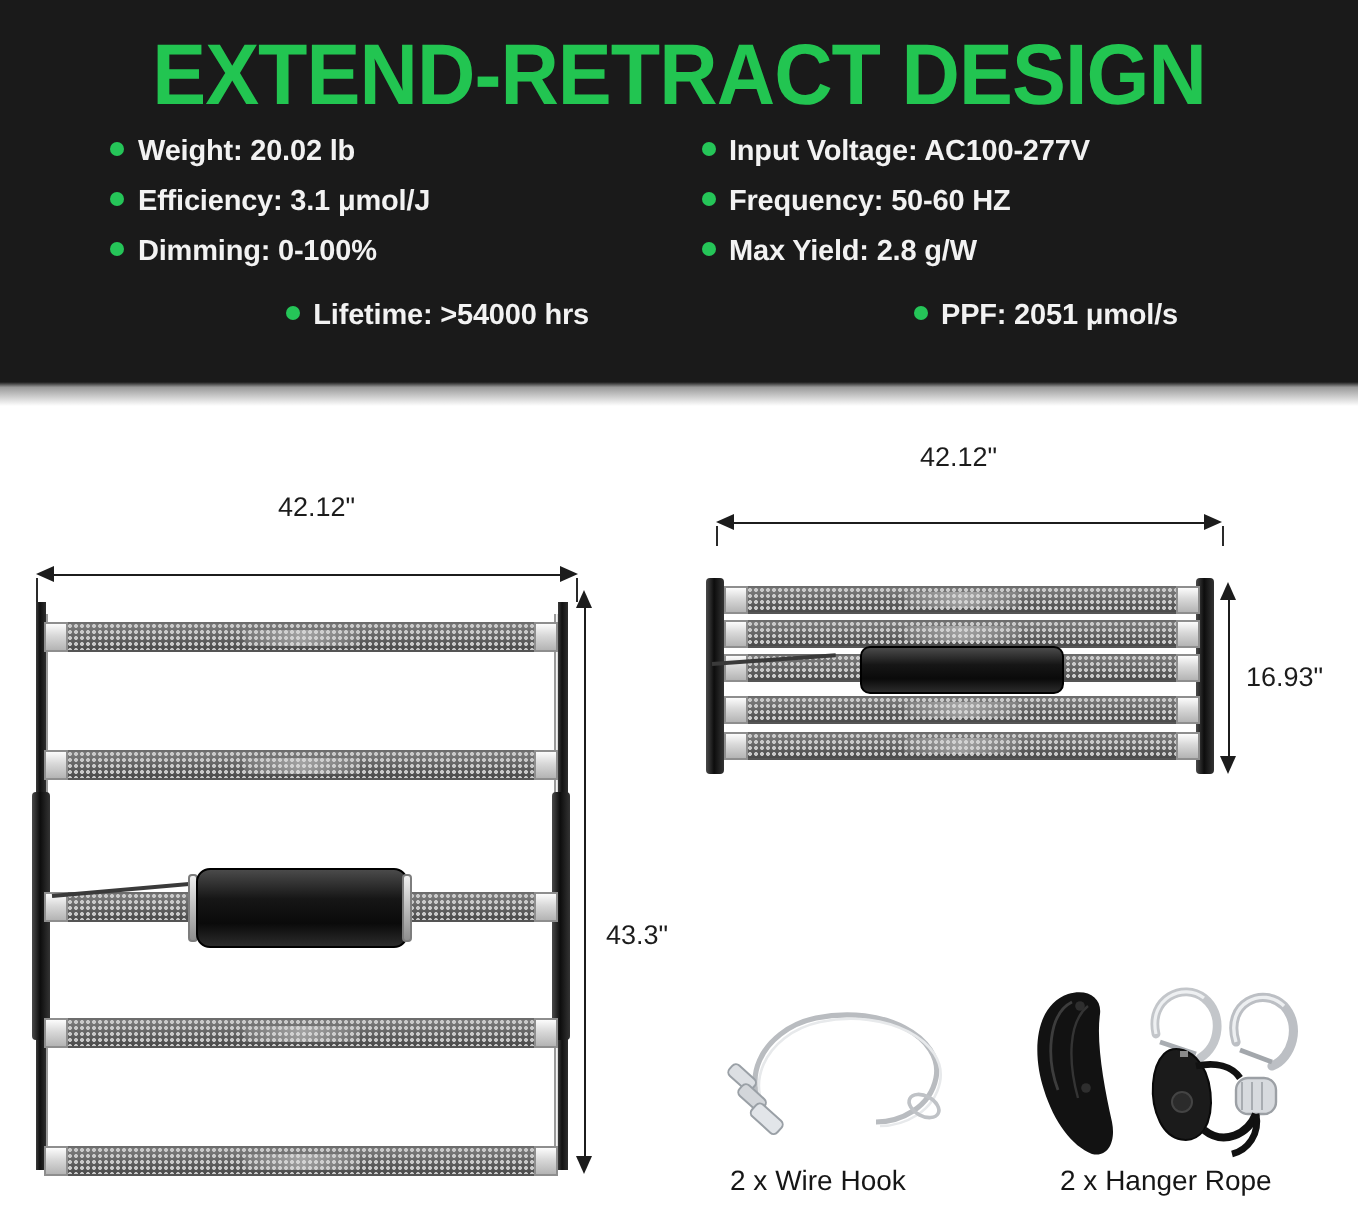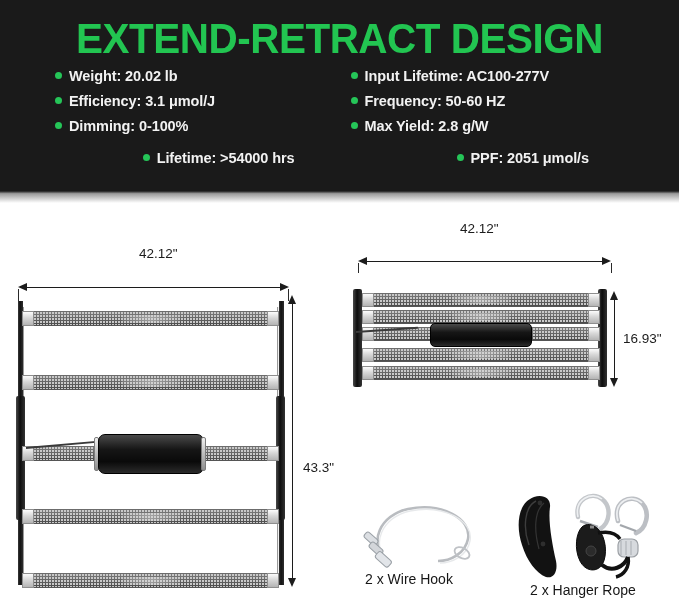--- a/index.html
+++ b/index.html
@@ -164,21 +164,21 @@
       <span>Dimming: 0-100%</span>
     </div>
     <div class="spec-item gap">
       <span class="bullet"></span>
       <span>Lifetime: &gt;54000 hrs</span>
     </div>
   </div>
   <div class="spec-col right">
     <div class="spec-item">
       <span class="bullet"></span>
-      <span>Input Lifetime: AC100-277V</span>
+      <span>Input Voltage: AC100-277V</span>
     </div>
     <div class="spec-item">
       <span class="bullet"></span>
       <span>Frequency: 50-60 HZ</span>
     </div>
     <div class="spec-item">
       <span class="bullet"></span>
       <span>Max Yield: 2.8 g/W</span>
     </div>
     <div class="spec-item gap">
@@ -335,21 +335,21 @@
       <path d="M38,70 C20,54 32,26 60,20 C94,13 124,30 120,50 C117,65 102,72 90,72" fill="none" stroke="#e7e9eb" stroke-width="1.3"></path>
       <path d="M36,68 C26,62 22,54 24,46" fill="none" stroke="#c6c9cd" stroke-width="2.2"></path>
       <ellipse cx="112" cy="62" rx="8" ry="5" fill="none" stroke="#bfc2c6" stroke-width="1.8" transform="rotate(28 112 62)"></ellipse>
       <g stroke="#9aa0a6" stroke-width="1">
         <rect x="14" y="44" width="15" height="7" rx="2.5" fill="#dcdfe3" transform="rotate(42 21 47)"></rect>
         <rect x="19" y="54" width="15" height="7" rx="2.5" fill="#d3d6da" transform="rotate(42 26 57)"></rect>
         <rect x="25" y="64" width="17" height="8" rx="2.5" fill="#e2e5e9" transform="rotate(42 33 68)"></rect>
       </g>
     </svg>
 
-    <div class="acc-label" style="left:365px; top:368px;">2 x Wire Hook</div>
+    <div class="acc-label" style="left:365px; top:379px;">2 x Wire Hook</div>
 
     <svg width="150" height="95" viewBox="0 0 150 95" style="position:absolute; left:512px; top:284px;">
 
       <path d="M22,10 C5,16 4,40 10,58 C15,74 24,86 34,90 C42,92 46,84 44,74
                C40,56 36,34 38,20 C39,12 32,7 22,10 Z" fill="#121212"></path>
       <path d="M24,14 C12,20 11,42 17,58" fill="none" stroke="#3d3d3d" stroke-width="1.4"></path>
       <path d="M32,16 C22,24 22,44 27,62" fill="none" stroke="#343434" stroke-width="1.2"></path>
       <circle cx="28" cy="16" r="2.4" fill="#2e2e2e"></circle>
       <circle cx="31" cy="57" r="2.4" fill="#2e2e2e"></circle>
 

